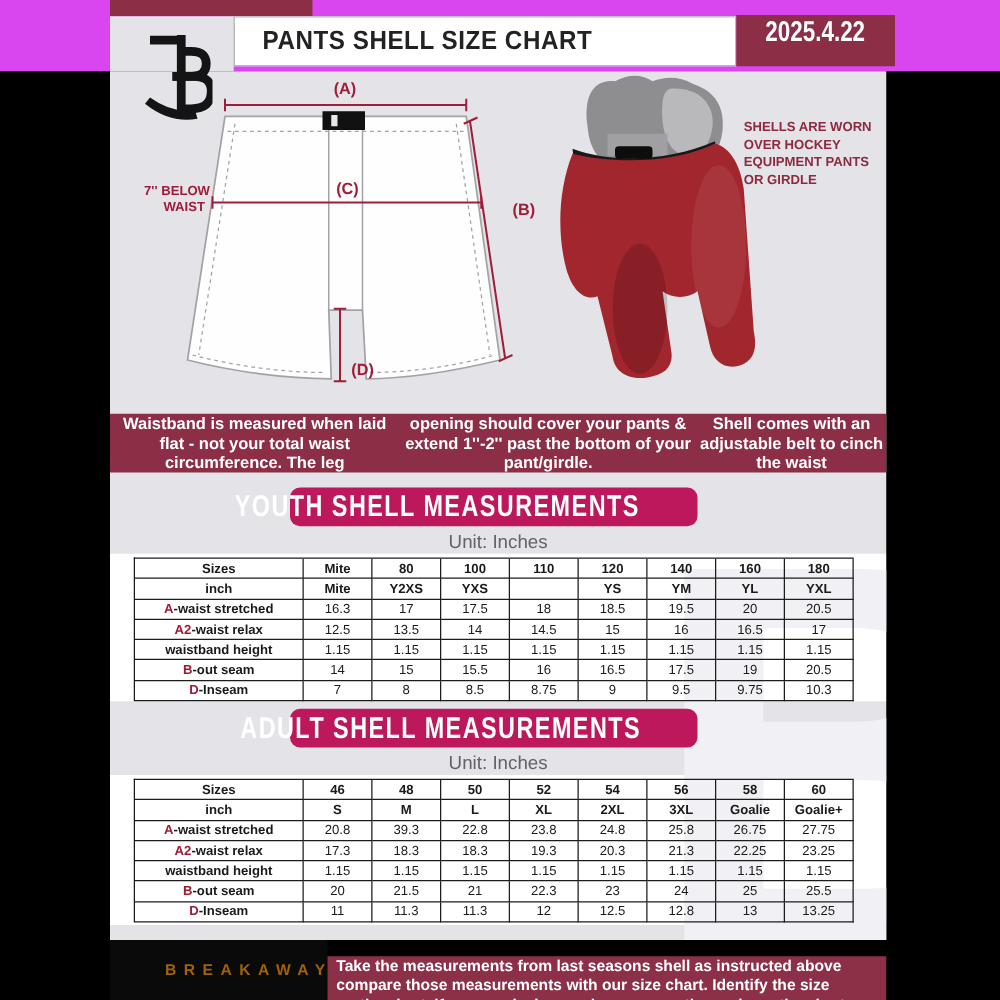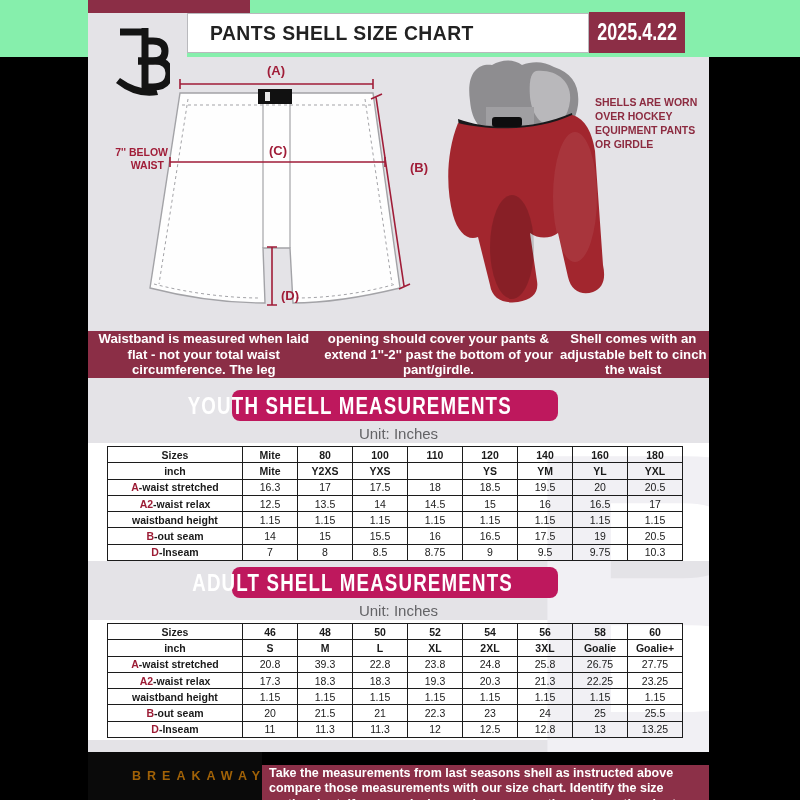--- a/index.html
+++ b/index.html
@@ -1,28 +1,28 @@
 <!DOCTYPE html>
 <html><head>
 <meta charset="utf-8">
 <style>
   html,body{margin:0;padding:0;background:#000;}
   #canvas{position:relative;width:800px;height:800px;background:#000;overflow:hidden;
           font-family:"Liberation Sans",sans-serif;}
   
-  .header-black{position:absolute;left:0;top:0;width:800px;height:57px;background:#86efac;}
+  .header-black{position:absolute;left:0;top:0;width:800px;height:57px;background:#d946ef;}
   .top-stripe{position:absolute;left:88px;top:0;width:162px;height:13px;background:#8b2e46;}
   .logo-box{position:absolute;left:88px;top:13px;width:99px;height:44px;background:#e4e3e7;}
   .logo-svg{position:absolute;left:108px;top:17px;z-index:5;}
   .title-bar{position:absolute;left:187px;top:13px;width:402px;height:40px;background:#fff;
              border:1px solid #b9b9bd;box-sizing:border-box;display:flex;align-items:center;}
   .title-bar span{display:inline-block;font-size:21px;font-weight:700;color:#222;
                   letter-spacing:.5px;transform:scaleX(.92);transform-origin:left center;margin-left:22px;}
-  .date-box{position:absolute;left:589px;top:12px;width:96px;height:41px;background:#8c2e46;
-            display:flex;align-items:center;justify-content:center;}
+  .date-box{position:absolute;left:589px;top:12px;width:127px;height:41px;background:#8c2e46;
+            display:flex;align-items:flex-start;justify-content:center;}
   .date-box span{display:inline-block;font-size:23px;font-weight:700;color:#fff;transform:scaleX(.78);}
   
   .page{position:absolute;left:88px;top:57px;width:621px;height:695px;background:#e4e3e7;overflow:hidden;}
   .watermark{position:absolute;left:430px;top:330px;z-index:1;font-size:440px;line-height:440px;
              font-weight:700;color:#f1f0f4;pointer-events:none;}
   .diagram-svg{position:absolute;left:0;top:0;z-index:2;}
   .photo-svg{position:absolute;left:352px;top:0;z-index:2;}
   .photo-note{position:absolute;left:507px;top:38px;width:130px;z-index:3;color:#8c2b40;
               font-size:10.5px;font-weight:700;line-height:14px;}
   .info-banner{position:absolute;left:0;top:274px;width:621px;height:47px;background:#8b2e46;z-index:2;

